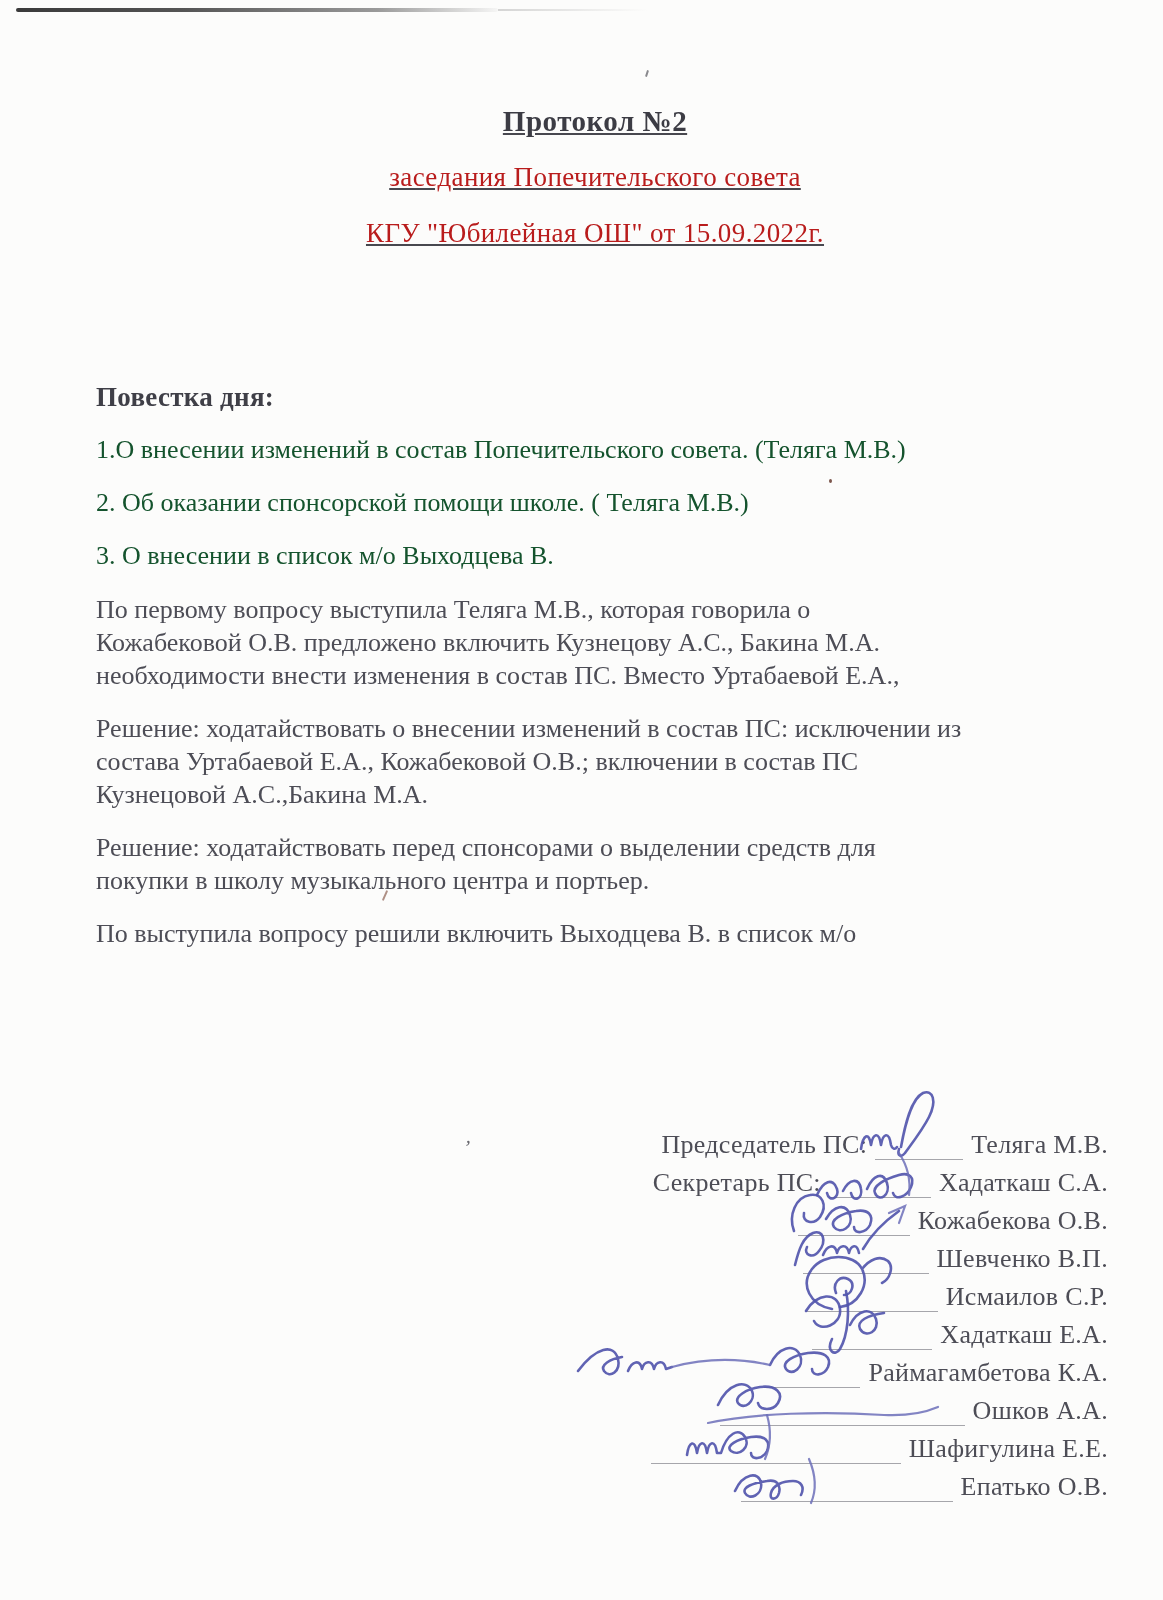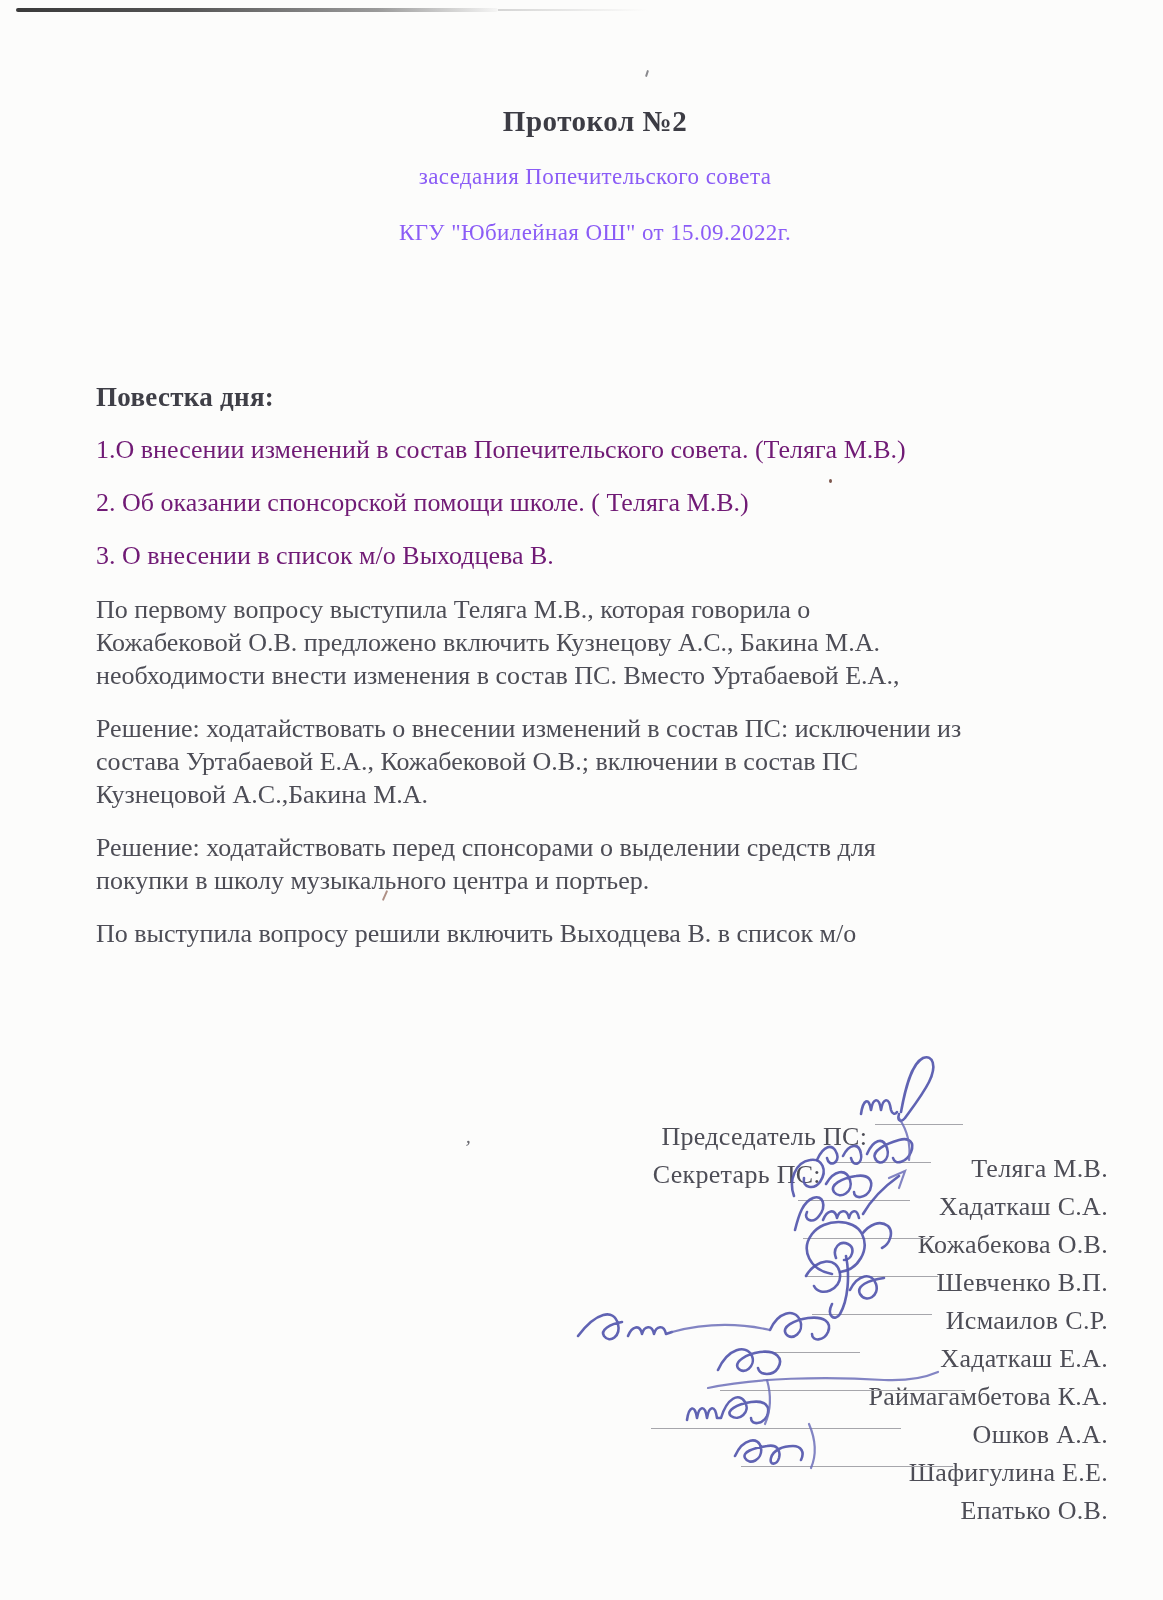--- a/index.html
+++ b/index.html
@@ -22,34 +22,34 @@
   .scan-line-top2 {
     position:absolute; top:9px; left:498px; width:150px; height:2px;
     background:linear-gradient(to right, rgba(140,140,140,.35), rgba(160,160,160,0));
   }
   .speck-a { position:absolute; top:70px; left:646px; width:2px; height:7px; background:#8a8a8e; transform:rotate(18deg); border-radius:1px;}
   .speck-b { position:absolute; top:479px; left:829px; width:3px; height:4px; background:#7c564c; border-radius:50%;}
   .speck-c { position:absolute; top:890px; left:384px; width:2px; height:11px; background:#9b7468; transform:rotate(24deg); border-radius:1px; opacity:.8;}
   .speck-d { position:absolute; top:1136px; left:464px; font-size:20px; color:#6a6a70; transform:rotate(8deg);}
 
   
-  .titles { padding-top:104px; padding-left:112px; padding-right:85px; text-align:center; }
+  .titles { padding-top:104px; padding-left:112px; padding-right:85px; text-align:center;text-decoration:underline; }
   .doc-title { font-size:29px; font-weight:bold; color:#3c3c44; letter-spacing:.5px; line-height:34px; margin-bottom:22px; }
-  .doc-sub { font-size:23px; color:#8b5cf6; line-height:34px; margin-bottom:22px; letter-spacing:.4px;}
+  .doc-sub { font-size:27px; color:#b91c1c; line-height:34px; margin-bottom:22px; letter-spacing:.4px;}
 
   
   .content { margin-top:130px; padding-left:96px; padding-right:40px; font-size:26px; }
   .agenda-heading { font-weight:bold; font-size:27px; line-height:34px; margin-bottom:20px; color:#3f3f47; letter-spacing:.3px;}
-  .agenda-item { line-height:32px; margin-bottom:21px; white-space:nowrap; color:#701a75;}
+  .agenda-item { line-height:32px; margin-bottom:21px; white-space:nowrap; color:#14532d;}
   .para { margin-bottom:20px; }
   .para-line { line-height:33px; white-space:nowrap; color:#4d4d56; }
 
   
   .signatures { position:absolute; top:1122px; right:55px; }
-  .sig-row { display:flex; align-items:flex-start; justify-content:flex-end; height:38px; font-size:26px; color:#4d4d56; }
+  .sig-row { display:flex; align-items:flex-end; justify-content:flex-end; height:38px; font-size:26px; color:#4d4d56; }
   .sig-label { white-space:nowrap; margin-right:4px; letter-spacing:.3px;}
   .sig-line { display:inline-block; position:relative; height:2px;
               border-bottom:1.5px solid #a6a6ab; margin:0 8px 0 4px; vertical-align:baseline;}
   .sig-line svg { position:absolute; overflow:visible; pointer-events:none; }
   .sig-name { white-space:nowrap; letter-spacing:.3px;margin-top:32px;}
   .ink { fill:none; stroke:#5356ac; stroke-width:2.6; stroke-linecap:round; stroke-linejoin:round; opacity:.92; }
   .ink-light { fill:none; stroke:#6c6fb8; stroke-width:2.2; stroke-linecap:round; opacity:.85; }
 
   .r1 .sig-line{width:88px;}  .r2 .sig-line{width:102px;}
   .r3 .sig-line{width:112px;} .r4 .sig-line{width:126px;}

